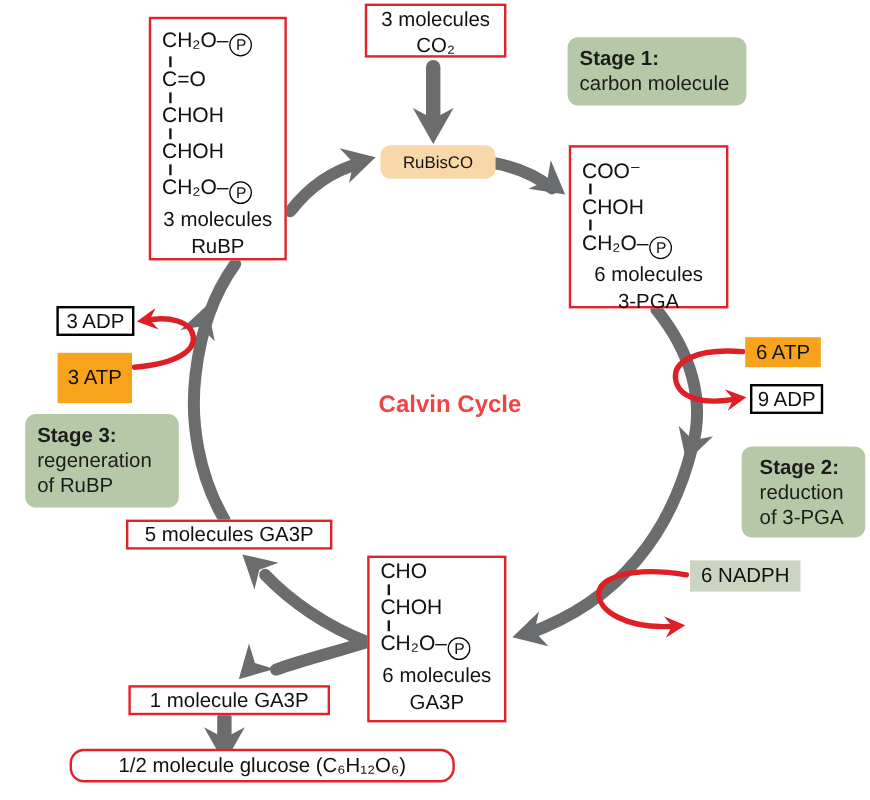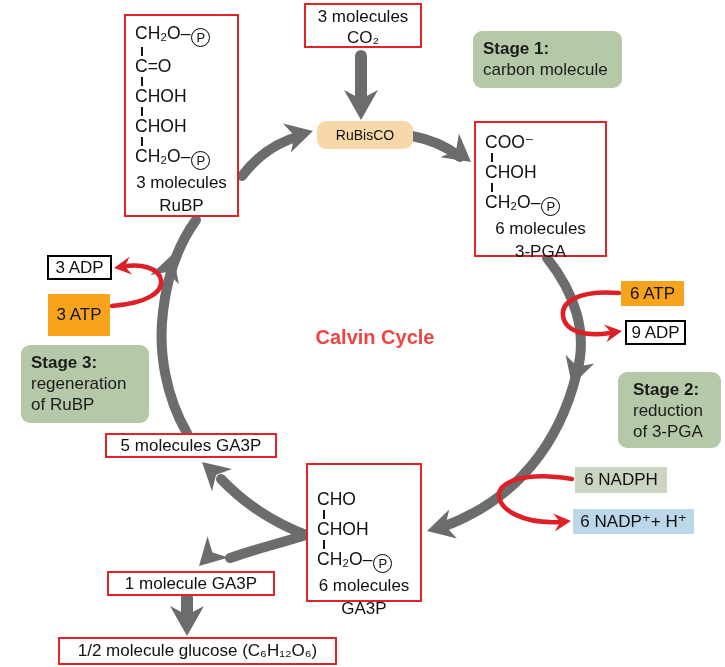--- a/index.html
+++ b/index.html
@@ -128,37 +128,36 @@
   <div class="box orange-box center-line" style="left:621px;top:281px;width:63px;height:25px;">6 ATP</div>
   <div class="box black-box center-line" style="left:625px;top:320px;width:61px;height:25px;">9 ADP</div>
 
   <div class="box stage-box" style="left:618px;top:372px;width:103px;height:76px;padding-left:15px;">
     <div class="hd">Stage 2:</div>
     <div>reduction</div>
     <div>of 3-PGA</div>
   </div>
 
   <div class="box nadph-box center-line" style="left:575px;top:467px;width:92px;height:26px;">6 NADPH</div>
-  <div class="box nadp-box center-line" style="left:573px;top:509px;width:121px;height:25px;">6 NADP⁺+ H⁺</div>
 
-  <div class="box red-box mol" style="left:306px;top:463px;width:116px;height:139px;padding-top:24px;">
+  <div class="box red-box mol" style="left:306px;top:463px;width:116px;height:139px;padding-top:1px;">
     <div class="fline">CHO</div>
     <div class="bond"></div>
     <div class="fline">CHOH</div>
     <div class="bond"></div>
     <div class="fline">CH₂O–<span class="circP">P</span></div>
     <div class="mlabel">6 molecules</div>
     <div class="mlabel">GA3P</div>
   </div>
 
   <div class="box red-box center-line" style="left:105px;top:433px;width:172px;height:25px;">5 molecules GA3P</div>
 
   <div class="box red-box center-line" style="left:107px;top:571px;width:168px;height:25px;">1 molecule GA3P</div>
 
-  <div class="box red-box center-line" style="left:58px;top:637px;width:279px;height:28px;">1/2 molecule glucose (C₆H₁₂O₆)</div>
+  <div class="box red-box center-line" style="left:58px;top:624px;width:321px;height:28px;border-radius:12px;">1/2 molecule glucose (C₆H₁₂O₆)</div>
 
   <div class="box black-box center-line" style="left:47px;top:255px;width:65px;height:25px;">3 ADP</div>
   <div class="box orange-box center-line" style="left:48px;top:294px;width:62px;height:42px;">3 ATP</div>
 
   <div class="box stage-box" style="left:0px;top:345px;width:128px;height:78px;margin-left:21px;">
     <div class="hd">Stage 3:</div>
     <div>regeneration</div>
     <div>of RuBP</div>
   </div>
 

